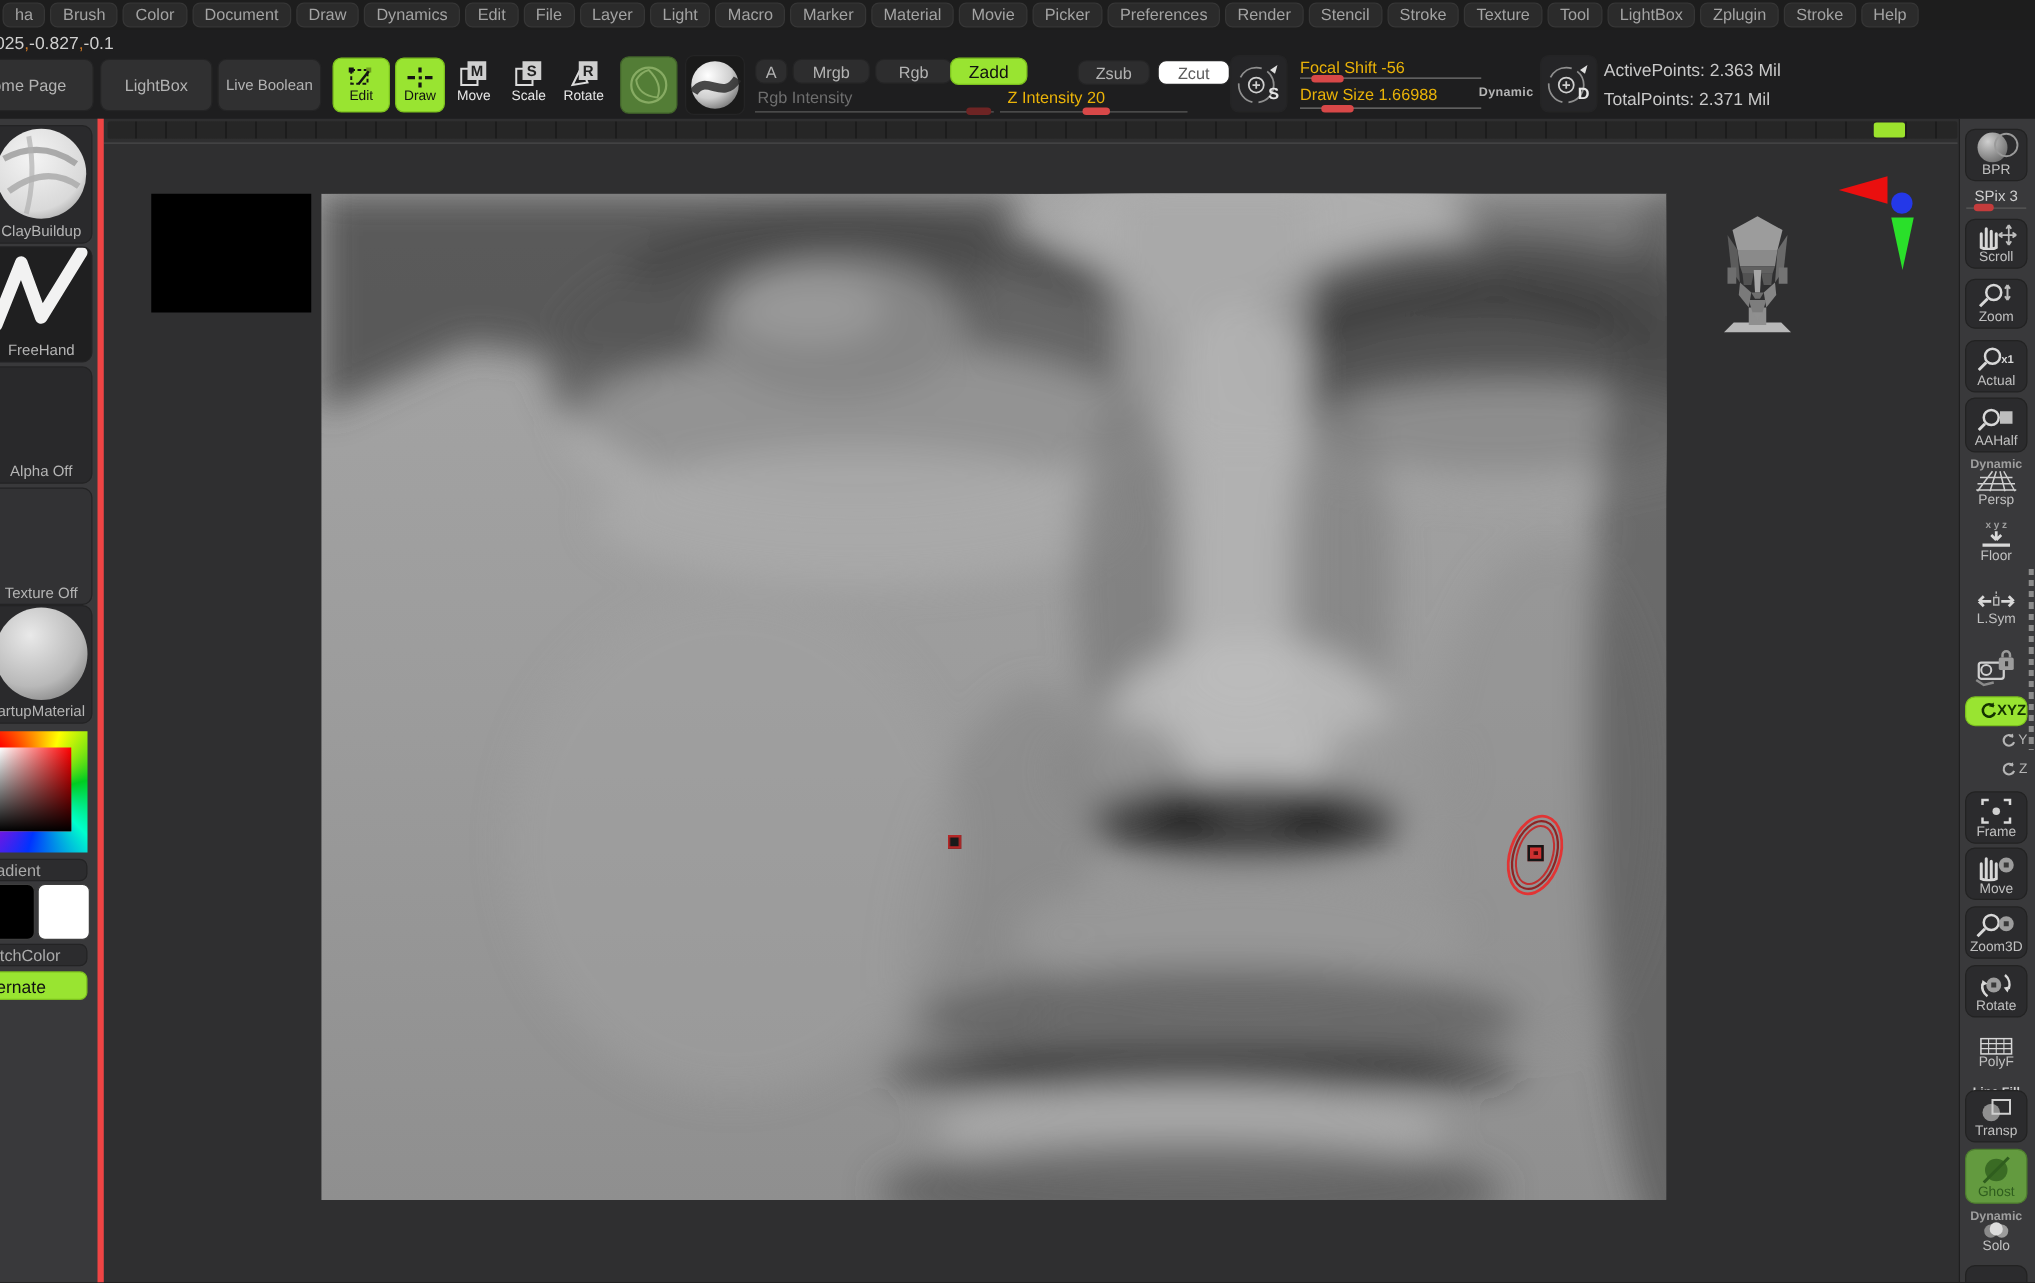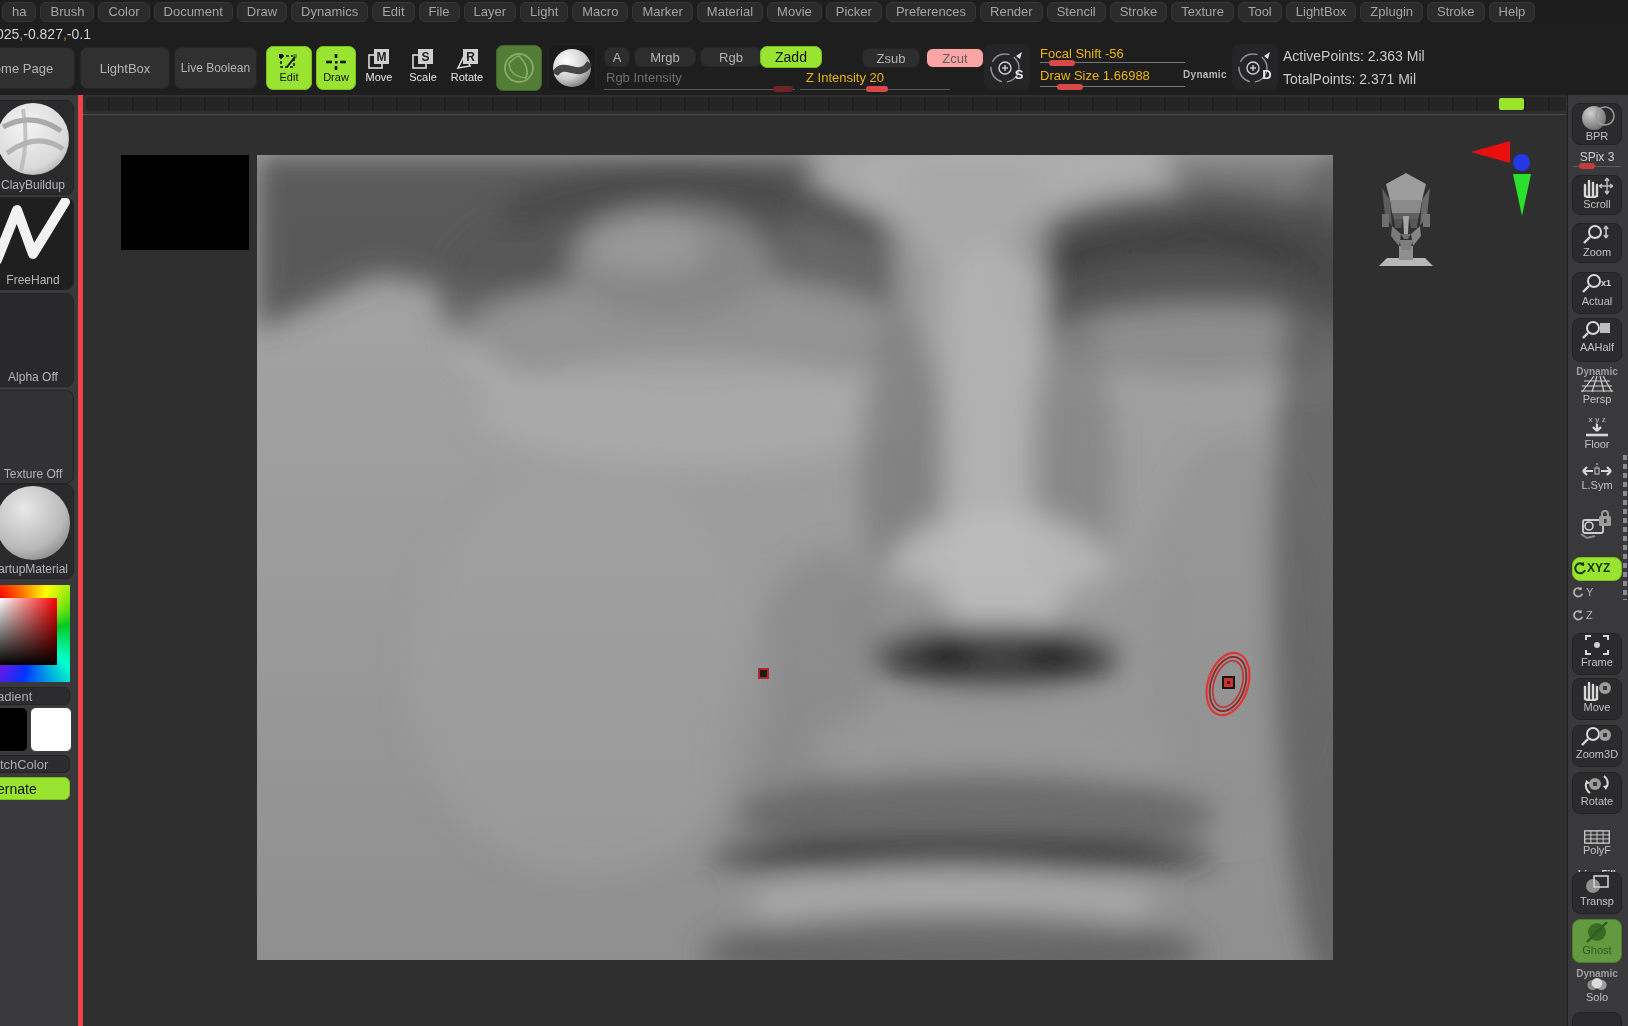--- a/index.html
+++ b/index.html
@@ -14,21 +14,21 @@
              color:#a3a3a3;font-size:13px;padding:1px 9px 2px;white-space:nowrap;}
   
   .coords{position:absolute;left:-4px;top:26px;font-size:14px;color:#cfcfcf;white-space:nowrap;}
   .coords .comma{color:#d07a28;}
   
   .btn{position:absolute;background:#2d2d2e;border:1px solid #242425;border-radius:7px;
        color:#b3b3b3;font-size:13px;display:flex;align-items:center;justify-content:center;
        box-sizing:border-box;}
   .btn.big{background:#303031;}
   .btn.green{background:#99e431;border-color:#7cc01e;color:#111;}
-  .btn.dim{color:#5c5c5c;background:#fca5a5;}
+  .btn.dim{color:#5c5c5c;background:#ffffff;}
   .tool48{position:absolute;width:42px;display:flex;flex-direction:column;align-items:center;
           color:#e6e6e6;font-size:11px;gap:1px;}
   .slider-label{position:absolute;font-size:13px;color:#eab308;white-space:nowrap;}
   .slider-label.dim{color:#6e6e6e;}
   .track{position:absolute;height:1px;background:#5a5a5a;}
   .handle{position:absolute;height:6px;border-radius:3px;background:#d84848;}
   .handle.maroon{background:#6e2424;}
   .points{position:absolute;color:#c9c9c9;font-size:14px;white-space:nowrap;}
   .dynlabel{position:absolute;color:#b5b5b5;font-size:10px;font-weight:bold;letter-spacing:.3px;}
   
@@ -56,21 +56,21 @@
         border-radius:8px;overflow:hidden;}
   .tile .tlabel{position:absolute;left:0;bottom:2px;width:100%;text-align:center;
                 font-size:12px;color:#b5b5b5;white-space:nowrap;}
   .mini-bar{position:absolute;left:-8px;width:78px;background:#2c2c2e;border:1px solid #232324;
             border-radius:6px;color:#ababab;font-size:13px;display:flex;align-items:center;
             padding-left:4px;box-sizing:border-box;white-space:nowrap;}
   .tray-right{position:absolute;left:1567px;top:95px;width:61px;height:931px;background:#39393b;
               overflow:hidden;border-left:1px solid #1f1f1f;}
   .rbtn{position:absolute;left:4px;width:50px;background:#2b2b2d;border:1px solid #222;
         border-radius:8px;display:flex;flex-direction:column;align-items:center;
-        color:#c0c0c0;font-size:11px;padding-bottom:2px;box-sizing:border-box;}
+        justify-content:flex-end;color:#c0c0c0;font-size:11px;padding-bottom:2px;box-sizing:border-box;}
   .rbtn svg{display:block;}
   .rlabel{position:absolute;left:0;width:58px;text-align:center;color:#cfcfcf;font-size:12px;}
   .rbold{position:absolute;left:0;width:58px;text-align:center;color:#9f9f9f;font-size:10px;font-weight:bold;}
   .ghostbtn{background:#639a3f !important;border-color:#4d7c2e !important;color:#2f5d1e !important;}
   .xyzbtn{background:#99e431 !important;border-color:#7cc01e !important;}
   .scrolldots{position:absolute;left:55px;top:360px;width:4px;height:145px;
               background:repeating-linear-gradient(to bottom,#8c8c8c 0 5px,transparent 5px 9px);}
 </style>
 </head>
 <body>

